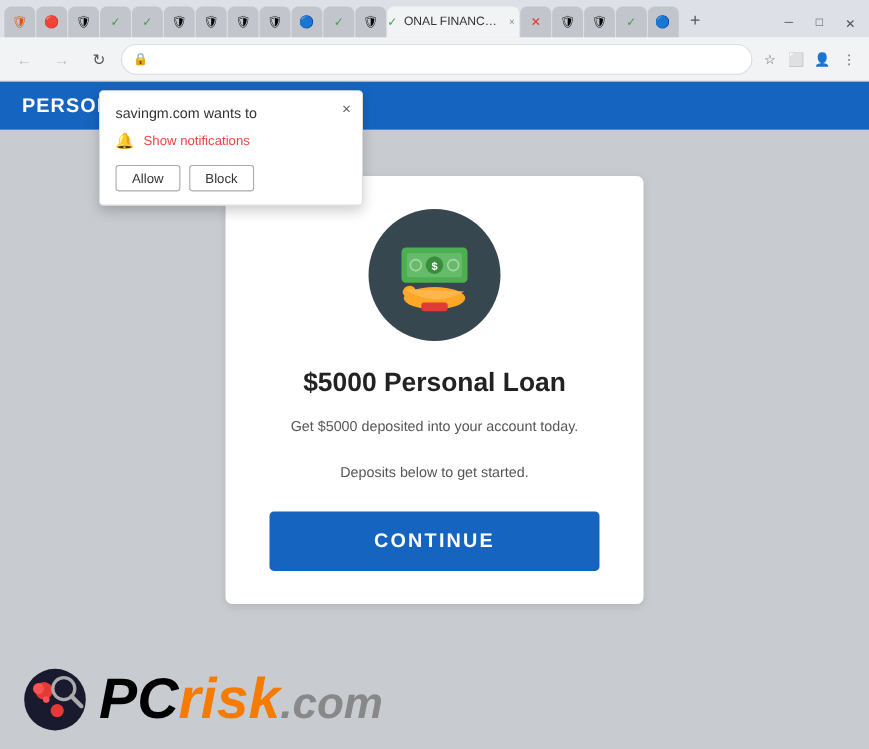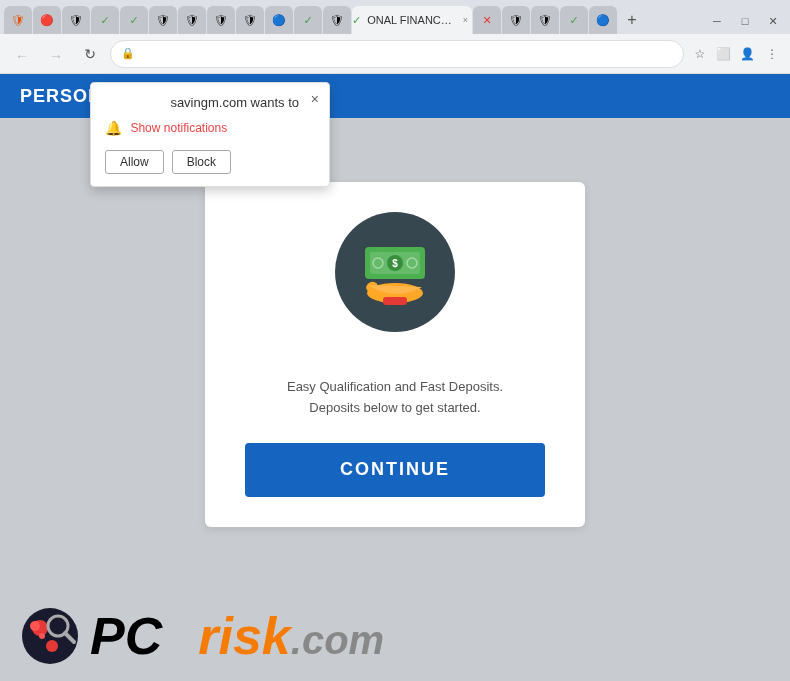--- a/index.html
+++ b/index.html
@@ -117,21 +117,20 @@
       font-size: 14px;
       color: #666;
       cursor: pointer;
     }
 
     .popup-title {
       font-size: 13px;
       color: #333;
       margin-bottom: 10px;
       padding-right: 16px;
-      text-align: right;
     }
 
     .popup-notification-row {
       display: flex;
       align-items: center;
       gap: 8px;
       margin-bottom: 14px;
     }
 
     .bell-icon {
@@ -459,45 +458,46 @@
               <ellipse cx="45" cy="56" rx="28" ry="10" fill="#ffa726"></ellipse>
 
               <ellipse cx="22" cy="50" rx="6" ry="5" fill="#ffa726" transform="rotate(-20 22 50)"></ellipse>
 
               <path d="M18 48 Q45 65 72 50" fill="#ffb74d" stroke="none"></path>
 
               <rect x="33" y="60" width="24" height="8" rx="3" fill="#e53935"></rect>
             </svg>
           </div>
 
+          <div class="card-title">$5000 Personal Loan</div>
 
           <div class="card-desc">
+            <span>Get $5000 deposited into your account today.</span><br>
             <br>
-            <span>Easy Qualification and Fast Deposits.</span><br>
             <span>Deposits below to get started.</span>
           </div>
 
           <button class="continue-btn">CONTINUE</button>
         </div>
       </div>
 
       <div class="pcrisk-footer">
 
         <svg width="60" height="60" viewBox="0 0 60 60">
           <circle cx="30" cy="30" r="28" fill="#1a1a2e"></circle>
           <circle cx="20" cy="22" r="8" fill="#e53935"></circle>
           <circle cx="15" cy="20" r="5" fill="#ff5252"></circle>
           <circle cx="22" cy="30" r="3" fill="#ff5252"></circle>
           <circle cx="32" cy="40" r="6" fill="#e53935"></circle>
 
           <circle cx="38" cy="20" r="10" fill="none" stroke="#aaa" stroke-width="3"></circle>
           <line x1="45" y1="27" x2="54" y2="36" stroke="#aaa" stroke-width="4" stroke-linecap="round"></line>
         </svg>
         <div class="pcrisk-text">
-          <span style="color:#000000;font-style:italic;font-weight:bold;font-size:52px;font-family:Arial,sans-serif;">PC</span><span style="color:#f57c00;font-style:italic;font-weight:bold;font-size:52px;font-family:Arial,sans-serif;margin-left:36px;">risk</span><span style="color:#888;font-style:italic;font-weight:bold;font-size:40px;font-family:Arial,sans-serif;">.com</span>
+          <span style="color:#000000;font-style:italic;font-weight:bold;font-size:52px;font-family:Arial,sans-serif;">PC</span><span style="color:#f57c00;font-style:italic;font-weight:bold;font-size:52px;font-family:Arial,sans-serif;">risk</span><span style="color:#888;font-style:italic;font-weight:bold;font-size:40px;font-family:Arial,sans-serif;">.com</span>
         </div>
       </div>
 
     </div>
 
     <div class="notification-popup">
       <span class="popup-close">×</span>
       <div class="popup-title">savingm.com wants to</div>
       <div class="popup-notification-row">
         <span class="bell-icon">🔔</span>

